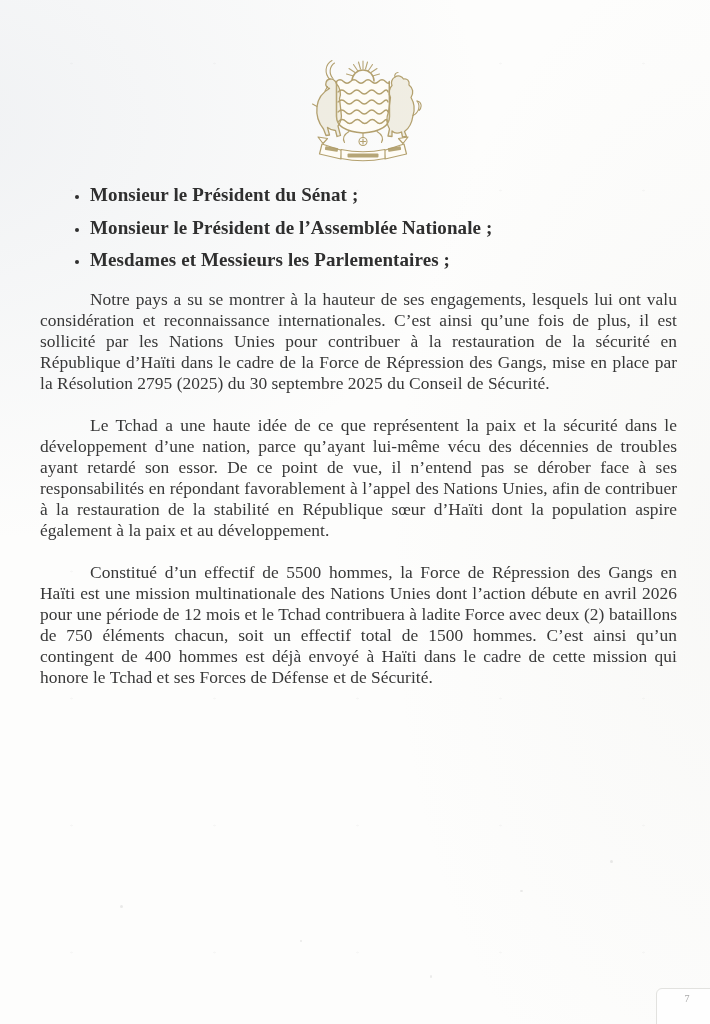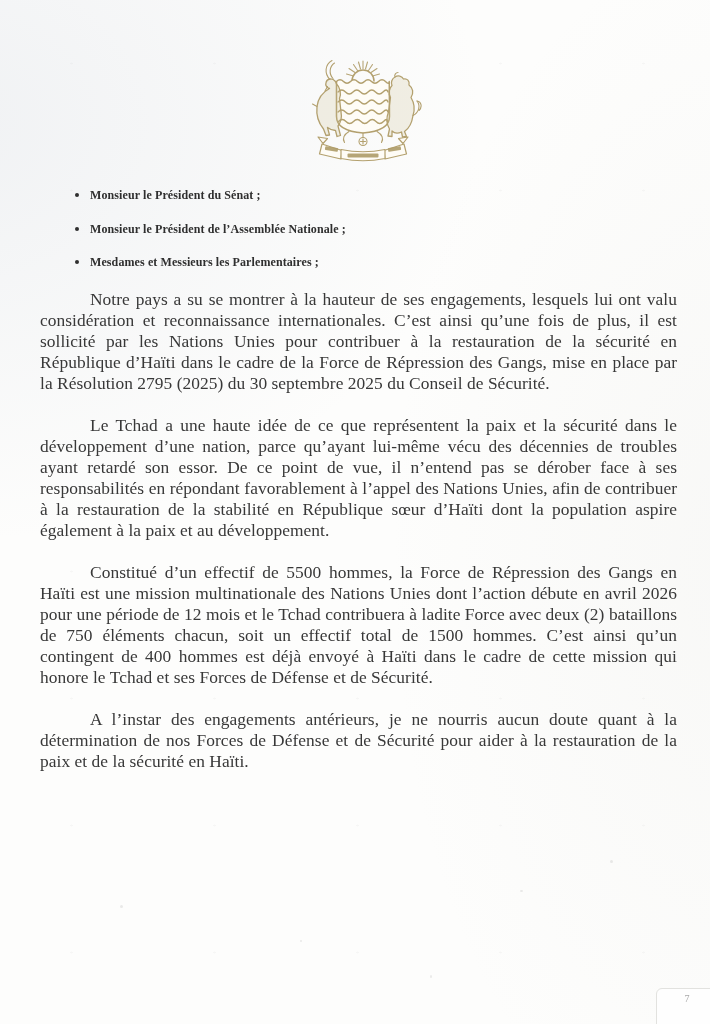--- a/index.html
+++ b/index.html
@@ -29,21 +29,21 @@
   .emblem svg { width: 100%; height: 100%; }
   .scan-soft { filter: blur(0.3px); }
   .salutations {
     position: absolute;
     left: 66px; top: 183px;
     width: 600px;
     margin: 0; padding: 0 0 0 24px;
     list-style: disc outside;
   }
   .salutations li {
-    font-size: 12px;
+    font-size: 19px;
     font-weight: bold;
     color: #2f2f2f;
     line-height: 23px;
     margin-bottom: 9.5px;
     letter-spacing: 0.1px;
   }
   .salutations li::marker { color: #2f2f2f; font-size: 15px; }
   .body-text {
     position: absolute;
     left: 40px; top: 289px;
@@ -158,21 +158,20 @@
     </li>
     <li>
       <span>Mesdames et Messieurs les Parlementaires ;</span>
     </li>
   </ul>
 
   <div class="body-text scan-soft">
     <p>Notre pays a su se montrer à la hauteur de ses engagements, lesquels lui ont valu considération et reconnaissance internationales. C’est ainsi qu’une fois de plus, il est sollicité par les Nations Unies pour contribuer à la restauration de la sécurité en République d’Haïti dans le cadre de la Force de Répression des Gangs, mise en place par la Résolution 2795 (2025) du 30 septembre 2025 du Conseil de Sécurité.</p>
     <p>Le Tchad a une haute idée de ce que représentent la paix et la sécurité dans le développement d’une nation, parce qu’ayant lui-même vécu des décennies de troubles ayant retardé son essor. De ce point de vue, il n’entend pas se dérober face à ses responsabilités en répondant favorablement à l’appel des Nations Unies, afin de contribuer à la restauration de la stabilité en République sœur d’Haïti dont la population aspire également à la paix et au développement.</p>
     <p>Constitué d’un effectif de 5500 hommes, la Force de Répression des Gangs en Haïti est une mission multinationale des Nations Unies dont l’action débute en avril 2026 pour une période de 12 mois et le Tchad contribuera à ladite Force avec deux (2) bataillons de 750 éléments chacun, soit un effectif total de 1500 hommes.  C’est ainsi qu’un contingent de 400 hommes est déjà envoyé à Haïti dans le cadre de cette mission qui honore le Tchad et ses Forces de Défense et de Sécurité.</p>
-    <p>A l’instar des engagements antérieurs, je ne nourris aucun doute quant à la détermination de nos Forces de Défense et de Sécurité pour aider à la restauration de la paix et de la sécurité en Haïti.</p>
   </div>
 
   <div class="corner-box">
     <span>7</span>
   </div>
 
   <div class="speck" style="left:120px; top:905px; width:3px; height:3px;"></div>
   <div class="speck" style="left:300px; top:940px; width:2px; height:2px;"></div>
   <div class="speck" style="left:520px; top:890px; width:3px; height:2px;"></div>
   <div class="speck" style="left:430px; top:975px; width:2px; height:3px;"></div>

